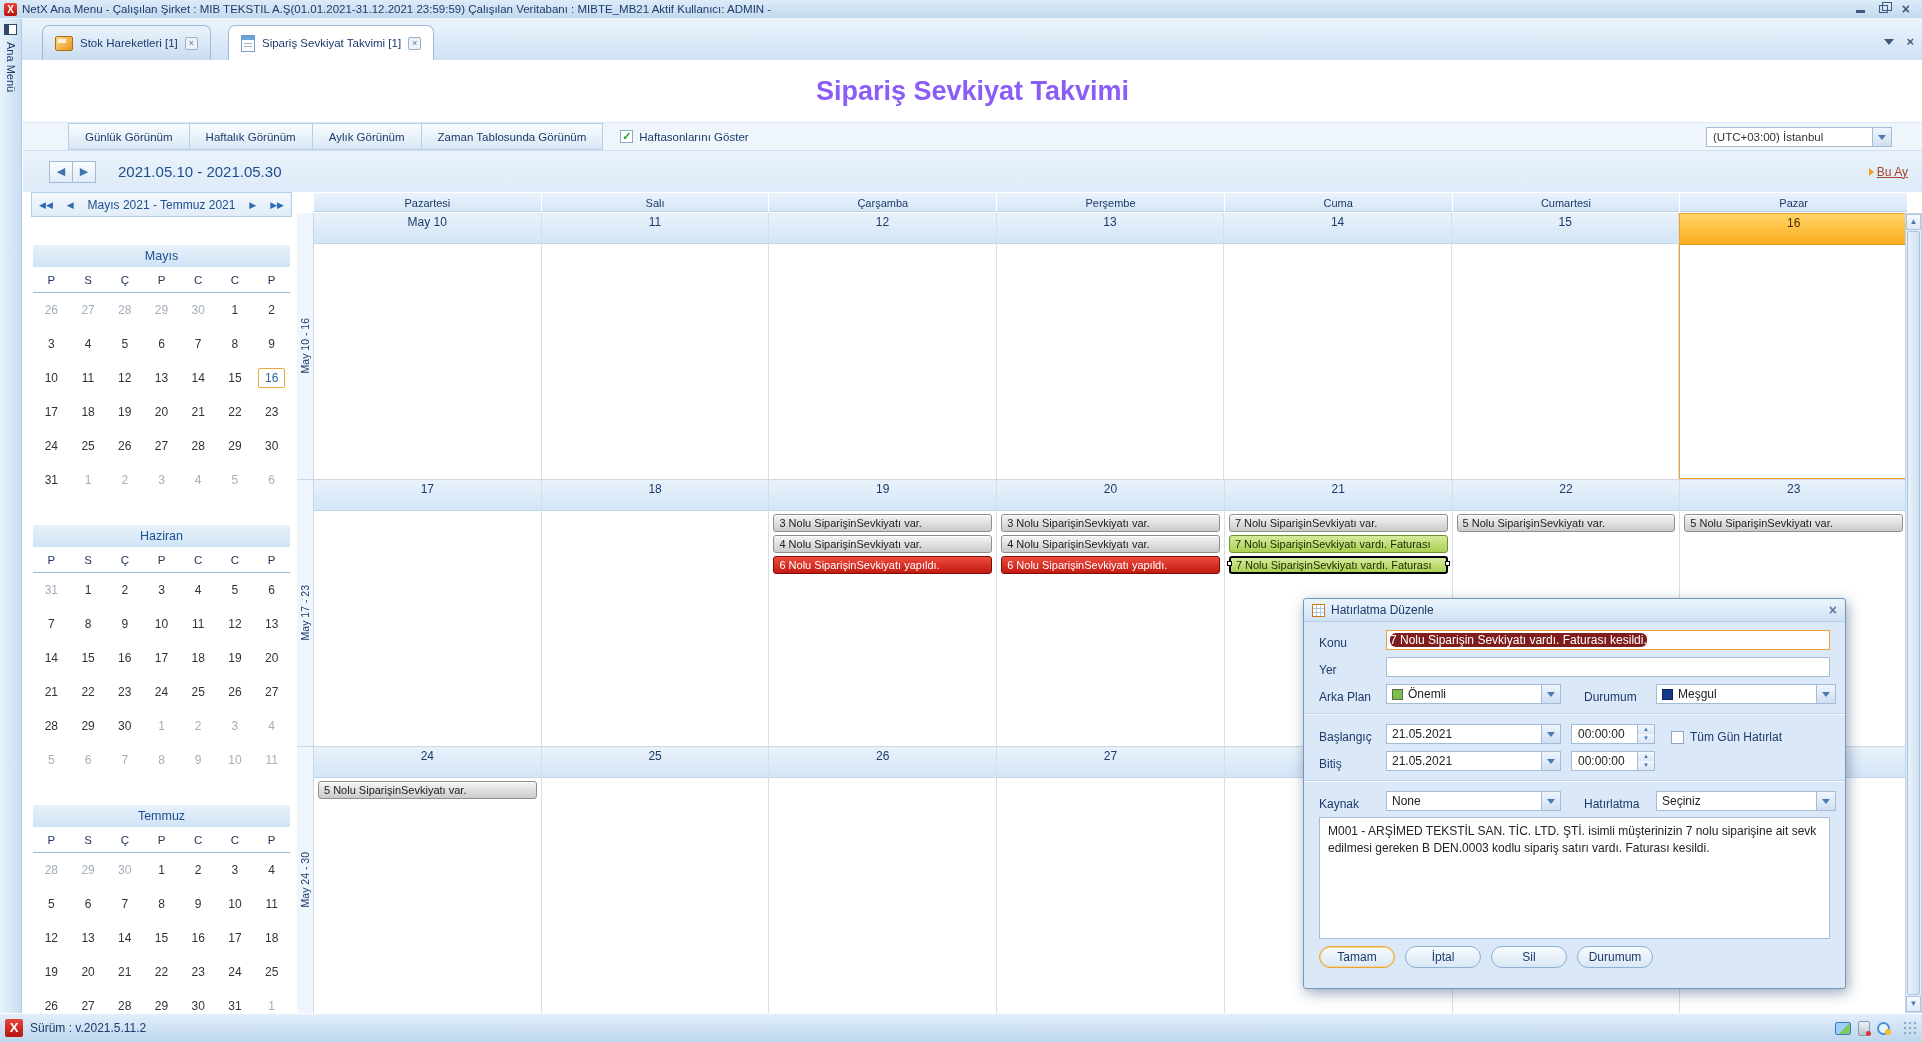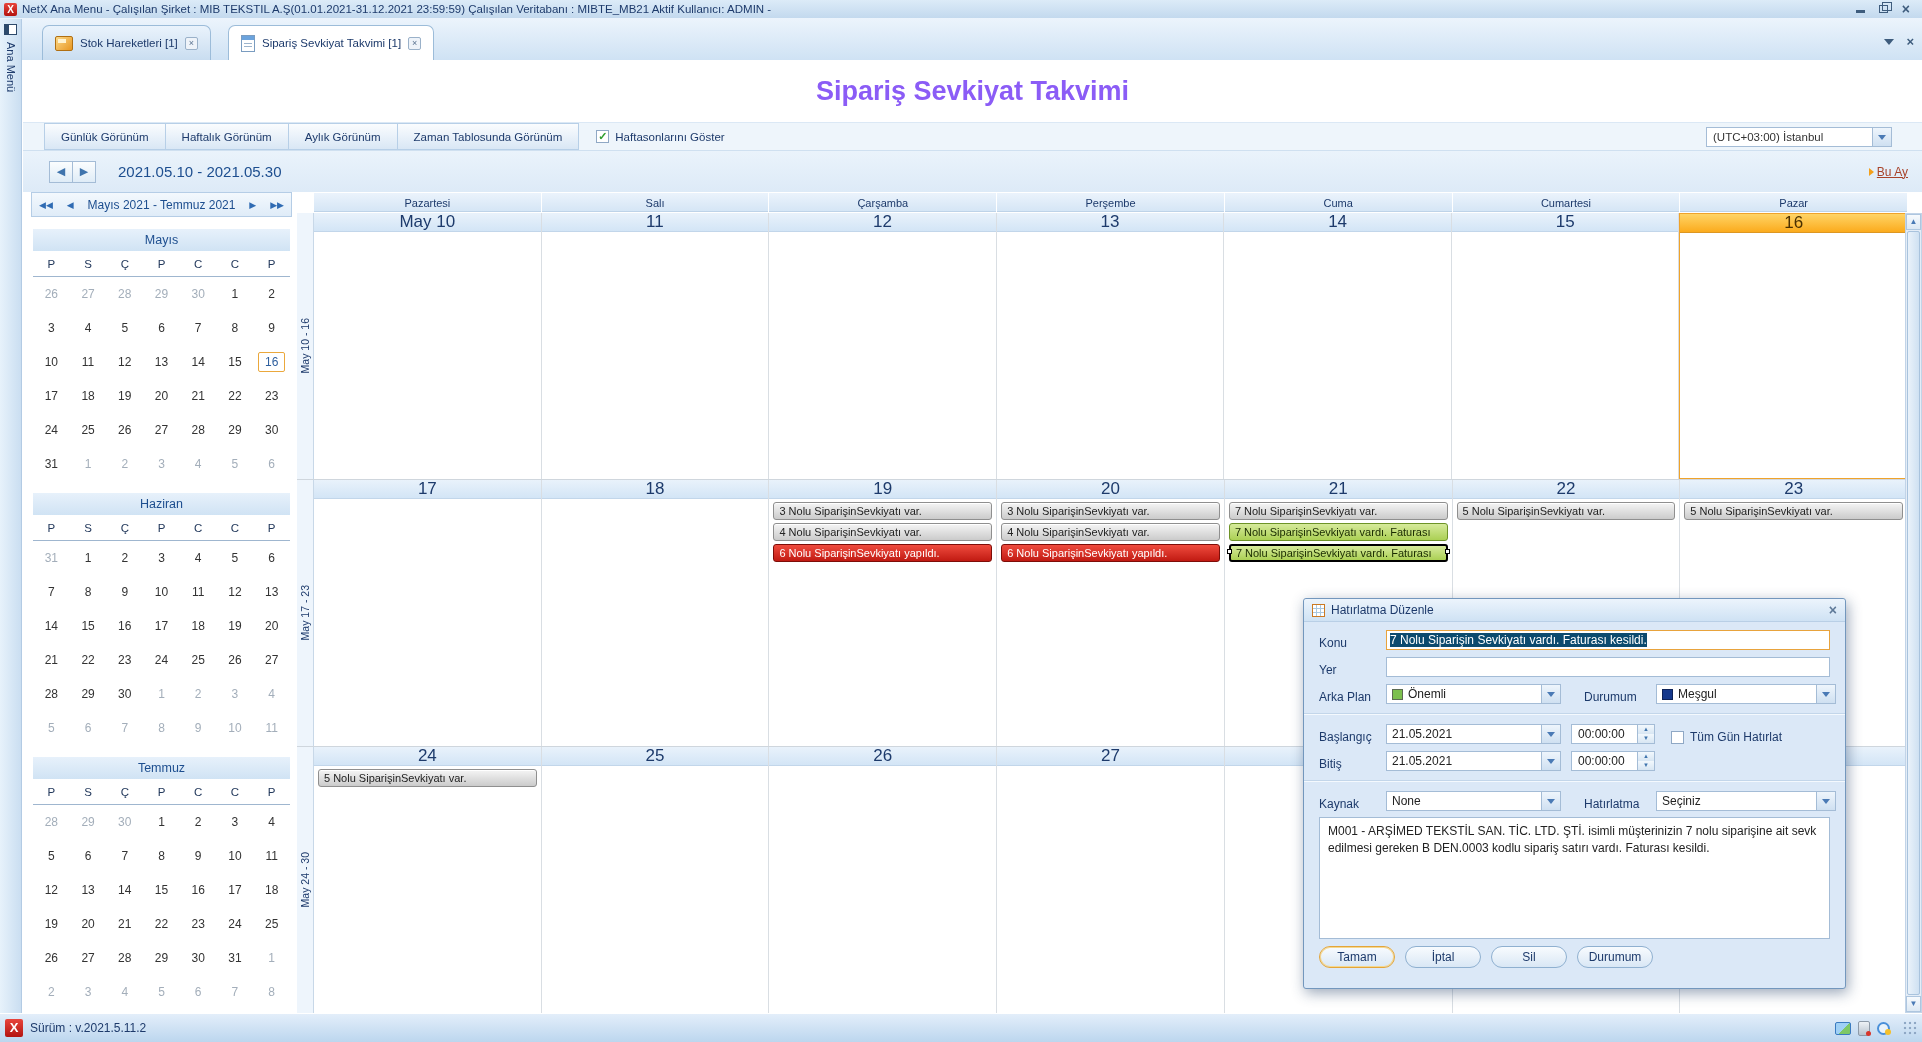--- a/index.html
+++ b/index.html
@@ -37,21 +37,21 @@
   .ana-strip{position:absolute;left:0;top:19px;width:22px;bottom:29px;background:linear-gradient(90deg,#e7f2fb,#cadef1);
     border-right:1px solid #b3cbe4;display:flex;flex-direction:column;align-items:center;padding-top:5px;z-index:3;}
   .ana-icon{width:13px;height:11px;border:1px solid #2e4a6b;background:#fff;position:relative;}
   .ana-icon::before{content:"";position:absolute;left:0;top:0;bottom:0;width:4px;background:#2e4a6b;}
   .ana-label{writing-mode:vertical-rl;font-size:11px;color:#1d3a6b;margin-top:7px;}
 
   
   .content{position:absolute;left:23px;top:60px;right:0;bottom:29px;background:#fff;display:flex;flex-direction:column;overflow:hidden;}
   .page-title{height:62px;display:flex;align-items:center;justify-content:center;color:#8b5cf6;font-size:27px;font-weight:bold;}
 
-  .toolbar{height:28px;background:#eef5fb;border-top:1px solid #dbe8f5;display:flex;align-items:stretch;padding-left:21px;position:relative;flex:none;}
+  .toolbar{height:28px;background:#eef5fb;border-top:1px solid #dbe8f5;display:flex;align-items:stretch;padding-left:45px;position:relative;flex:none;}
   .tb-btn{padding:0 16px;display:flex;align-items:center;font-size:11.5px;color:#1d3a6b;
     background:linear-gradient(#fafcfe,#d9e7f5);border:1px solid #b7cfe7;margin-right:-1px;}
   .weekend-toggle{display:flex;align-items:center;gap:6px;margin-left:18px;font-size:11.5px;color:#1d3a6b;}
   .checkbox{width:13px;height:13px;border:1px solid #8fa8c5;background:#fff;color:#2f9e2f;font-size:11px;font-weight:bold;line-height:11px;text-align:center;}
   .tz-select{position:absolute;right:30px;top:4px;width:186px;height:20px;background:#fff;border:1px solid #a4bcd6;
     font-size:11.5px;color:#333;display:flex;align-items:center;padding-left:6px;}
   .caret-box{position:absolute;right:0;top:0;bottom:0;width:19px;background:linear-gradient(#eef5fc,#cfe0f1);
     border-left:1px solid #a4bcd6;display:flex;align-items:center;justify-content:center;}
   .caret{width:0;height:0;border-left:4px solid transparent;border-right:4px solid transparent;border-top:5px solid #4a7ab5;}
 
@@ -66,21 +66,21 @@
   .tri-right{width:0;height:0;border-top:4px solid transparent;border-bottom:4px solid transparent;border-left:5px solid #f3a01c;}
 
   .bodyarea{flex:1;display:flex;padding-left:8px;overflow:hidden;}
 
   
   .sidebar{width:261px;flex:none;display:flex;flex-direction:column;overflow:hidden;}
   .mini-nav{height:25px;flex:none;display:flex;align-items:center;border:1px solid #b5cde6;
     background:linear-gradient(#f3f8fd,#dfecf8);color:#1d4e8f;font-size:12px;}
   .mini-nav .nv{padding:0 7px;color:#2f6bb3;font-size:9px;}
   .mini-nav .lbl{flex:1;text-align:center;}
-  .mini-month{margin-top:12px;padding:0 2px;}
+  .mini-month{margin-top:28px;padding:0 2px;}
   .mini-title{height:22px;background:linear-gradient(#e7f1fb,#d0e3f4);color:#1d4e8f;font-size:12.5px;
     display:flex;align-items:center;justify-content:center;}
   .dow{display:grid;grid-template-columns:repeat(7,1fr);height:26px;align-items:center;text-align:center;
     font-size:11.5px;color:#23395c;border-bottom:1px solid #9fb6cf;}
   .mgrid{display:grid;grid-template-columns:repeat(7,1fr);grid-auto-rows:34px;text-align:center;font-size:12px;color:#333;}
   .mgrid div{display:flex;align-items:center;justify-content:center;}
   .mgrid .muted{color:#a3aeba;}
   .mgrid .sel span{border:1px solid #eba83c;border-radius:2px;color:#2e5f9e;padding:2px 6px;}
 
   
@@ -89,22 +89,22 @@
   .hdr-spacer{width:17px;flex:none;}
   .hdr-cell{flex:1;background:linear-gradient(#ebf3fc,#d4e5f5);border:1px solid #fff;border-left:none;
     font-size:11px;color:#1d3a6b;display:flex;align-items:center;justify-content:center;box-shadow:inset 0 -1px 0 #bed3e8;}
   .weeks{flex:1;display:flex;flex-direction:column;}
   .week{flex:1;display:flex;border-top:1px solid #cfd6dd;overflow:hidden;}
   .week:first-child{border-top:none;}
   .week-label{width:17px;flex:none;background:#eef5fc;border-right:1px solid #c8d8e8;display:flex;align-items:center;justify-content:center;}
   .week-label span{writing-mode:vertical-rl;transform:rotate(180deg);font-size:10.5px;color:#1d3a6b;white-space:nowrap;}
   .day{flex:1;border-right:1px solid #d9dee3;display:flex;flex-direction:column;background:#fff;min-width:0;}
   .day.today{border:1px solid #efa32b;}
-  .date-band{height:19px;flex:none;background:linear-gradient(#e9f2fb,#d3e5f6);border-bottom:1px solid #c2d6ea;
-    text-align:center;font-size:17px;color:#1d3a6b;line-height:18px;}
+  .date-band{height:31px;flex:none;background:linear-gradient(#e9f2fb,#d3e5f6);border-bottom:1px solid #c2d6ea;
+    text-align:center;font-size:12px;color:#1d3a6b;line-height:18px;}
   .day.today .date-band{background:linear-gradient(#ffd466,#fbab1d);border-bottom:1px solid #dd9722;color:#4a3000;}
   .event{height:18px;margin:3px 4px 0;border-radius:3px;font-size:11px;line-height:16px;padding:0 5px;
     white-space:nowrap;overflow:hidden;position:relative;border:1px solid;}
   .event.gray{background:linear-gradient(#f5f5f5,#cbcbcb);border-color:#8f8f8f;color:#222;box-shadow:inset 0 1px 0 #fff;}
   .event.red{background:linear-gradient(#ef4b3e,#c11a12);border-color:#7e0d08;color:#fff;}
   .event.green{background:linear-gradient(#d6ea9b,#abd054);border-color:#6d9327;color:#1a2b00;}
   .event.selected{border:2px solid #000;line-height:14px;overflow:visible;}
   .event.selected .evtext{display:block;overflow:hidden;white-space:nowrap;}
   .handle{position:absolute;width:5px;height:5px;background:#fff;border:1px solid #000;top:50%;margin-top:-4px;}
   .handle.l{left:-4px;} .handle.r{right:-4px;}
@@ -122,21 +122,21 @@
     display:flex;align-items:center;padding:0 8px;gap:6px;border-radius:3px 3px 0 0;}
   .ico-grid{width:13px;height:13px;border:1px solid #cc7a22;background:#fff;
     background-image:linear-gradient(#aac8e0 1px,transparent 1px),linear-gradient(90deg,#aac8e0 1px,transparent 1px);
     background-size:4px 4px;background-position:-1px -1px;}
   .dlg-x{margin-left:auto;color:#5f7a99;font-size:14px;font-weight:bold;line-height:12px;}
   .dlg-body{padding:7px 15px 0;}
   .frow{display:flex;align-items:flex-end;height:21px;margin-bottom:6px;position:relative;}
   .flabel{width:67px;flex:none;font-size:12px;}
   .finput{flex:1;height:20px;background:#fff;border:1px solid #a4bcd6;padding:0 3px;line-height:18px;font-size:12px;color:#222;overflow:hidden;white-space:nowrap;}
   .finput.focus{border-color:#e8a33d;}
-  .seltext{background:#0c4a6e;color:#fff;}
+  .seltext{background:#7f1d1d;color:#fff;border-radius:6px;}
   .combo{width:175px;height:20px;background:#fff;border:1px solid #a4bcd6;display:flex;align-items:center;
     position:relative;padding-left:5px;gap:5px;font-size:12px;color:#222;flex:none;}
   .combo.wide{width:180px;}
   .lbl2{width:72px;margin-left:23px;flex:none;}
   .sq{width:11px;height:11px;border:1px solid #5c6a52;flex:none;}
   .sq.green{background:#7cbf4d;} .sq.navy{background:#15388c;border-color:#0d2258;}
   .spin{width:84px;height:20px;background:#fff;border:1px solid #a4bcd6;margin-left:10px;position:relative;
     padding-left:6px;line-height:18px;font-size:12px;color:#222;flex:none;}
   .spin-arrows{position:absolute;right:0;top:0;bottom:0;width:17px;border-left:1px solid #a4bcd6;display:flex;flex-direction:column;}
   .spin-arrows span{flex:1;background:linear-gradient(#f2f8fd,#d8e6f3);color:#3f74ad;font-size:6px;text-align:center;line-height:9px;}

